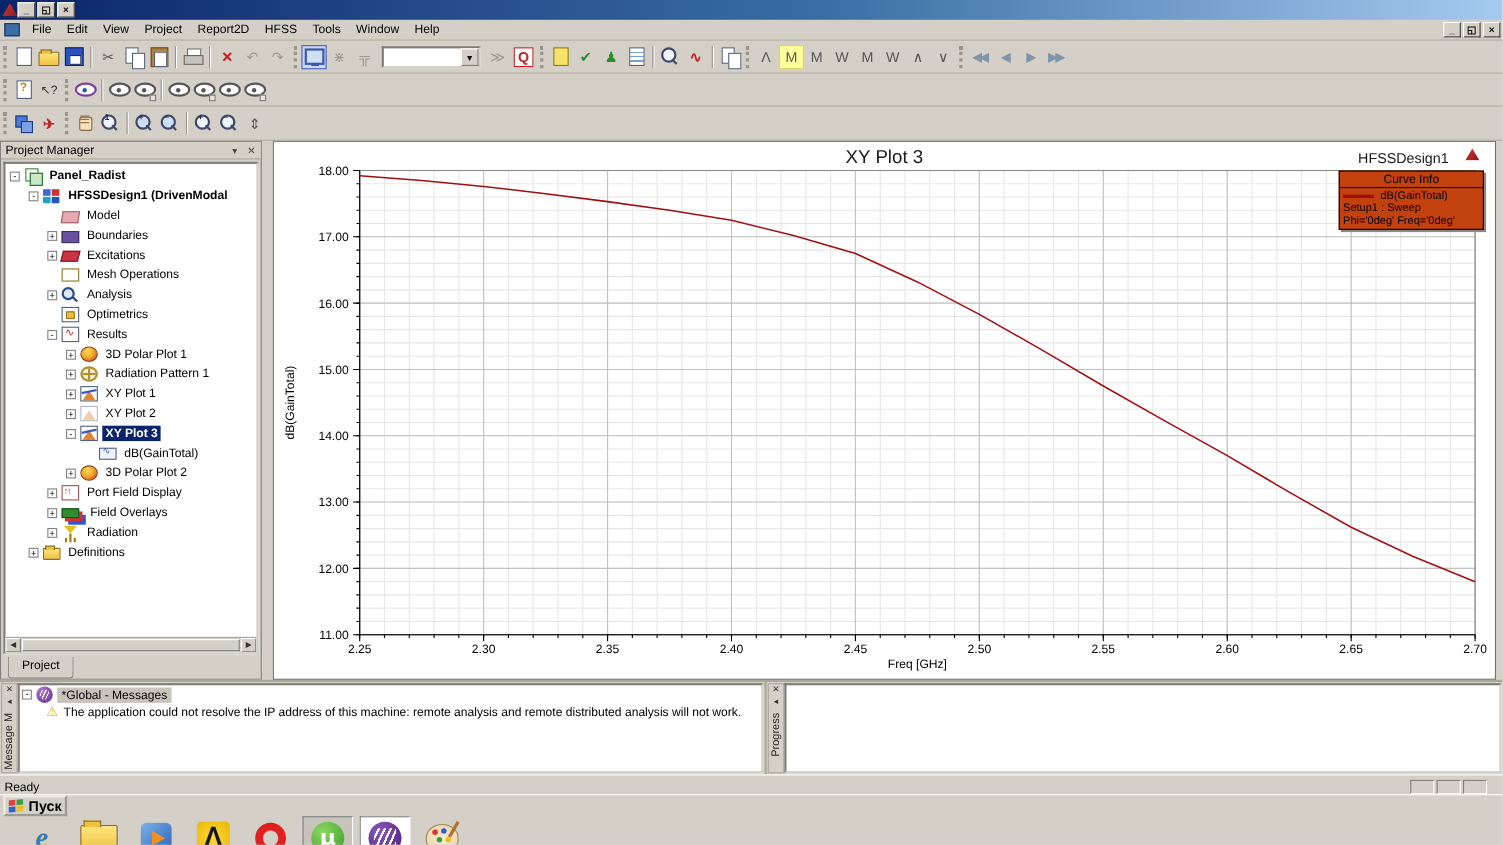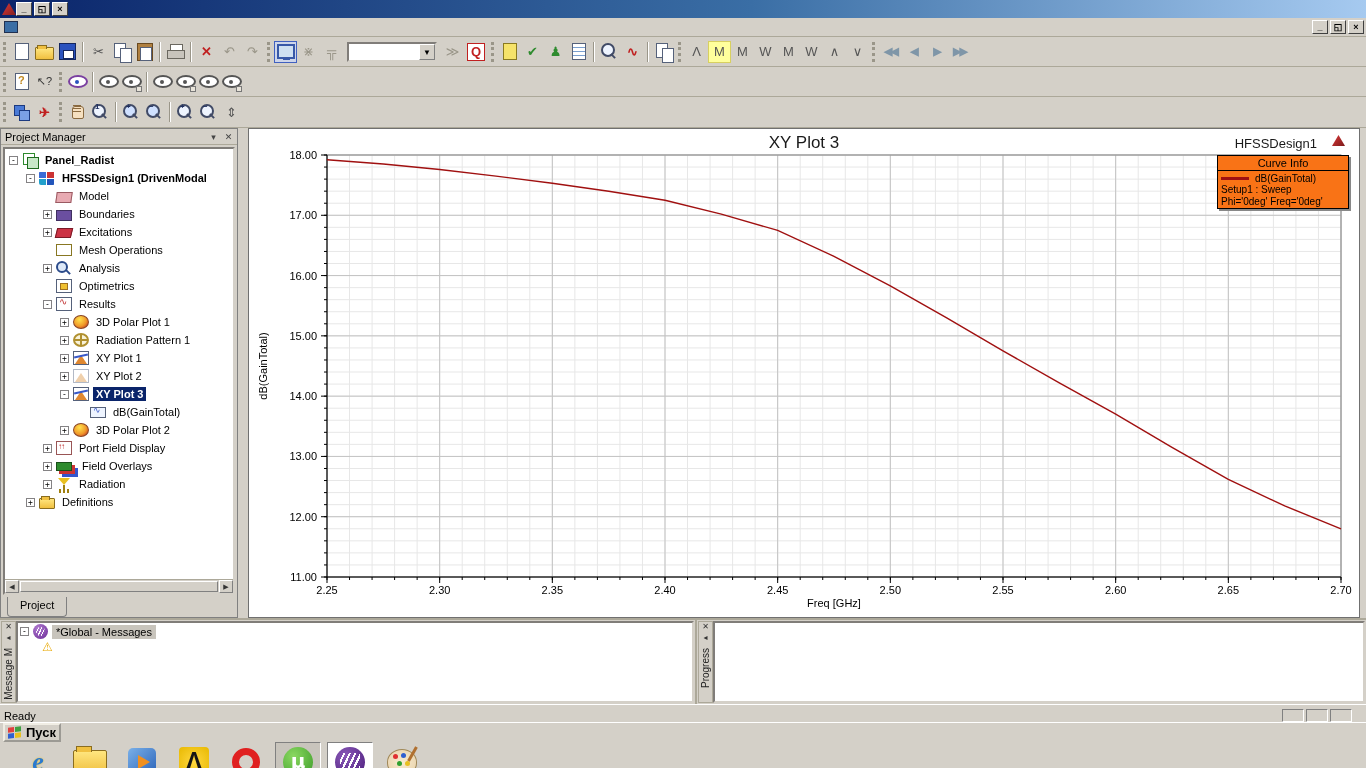--- a/index.html
+++ b/index.html
@@ -120,21 +120,21 @@
   .pm-tabrow { height:20px; display:flex; padding-left:6px; }
   .pm-tab { border:1px solid #808080; border-top:none; background:#d4d0c8; padding:2px 12px 0 12px; border-radius:0 0 4px 4px; }
 
   .splitter { width:10px; }
 
   
   .plot-window { flex:1; position:relative; background:#fff; border:1px solid #707070; margin-right:6px; }
   .plot-title { position:absolute; top:4px; left:0; width:100%; text-align:center; font-size:17px; color:#1a1a1a; }
   .plot-design-label { position:absolute; top:7px; right:42px; font-size:13px; color:#1a1a1a; }
   .plot-logo { position:absolute; top:6px; right:14px; width:13px; height:11px; background:linear-gradient(135deg,#c03030 30%,#7a1a1a); clip-path:polygon(0 100%,50% 0,100% 100%); }
-  .legend { position:absolute; top:26px; right:10px; width:132px; background:#f97316; border:1px solid #000; box-shadow:2px 2px 0 #888; font-size:10px; }
+  .legend { position:absolute; top:26px; right:10px; width:132px; background:#c2410c; border:1px solid #000; box-shadow:2px 2px 0 #888; font-size:10px; }
   .legend .lg-head { text-align:center; border-bottom:1px solid #000; padding:1px 0; font-size:11px; }
   .legend .lg-series { display:flex; align-items:center; padding:2px 3px 0 3px; }
   .legend .lg-swatch { width:28px; height:0; border-top:3px solid #a01010; margin-right:6px; }
   .legend .lg-line { padding:0 3px 1px 3px; white-space:nowrap; }
 
   
   .dock { height:86px; display:flex; border-top:2px solid #aca899; background:#d4d0c8; }
   .msg-window { width:695px; display:flex; padding:1px; }
   .prog-window { flex:1; display:flex; padding:1px; border-left:2px solid #aca899; }
   .dock-strip { width:15px; background:#d4d0c8; display:flex; flex-direction:column; align-items:center; border:1px solid #aca899; }
@@ -206,20 +206,21 @@
     <span class="ansys-logo"></span>
     <span class="winbtns">
       <span class="wbtn">_</span>
       <span class="wbtn">◱</span>
       <span class="wbtn">×</span>
     </span>
   </div>
 
   <div class="menubar">
     <span class="mdiicon"></span>
+    <span id="menu-items"><span class="menu-item">File</span><span class="menu-item">Edit</span><span class="menu-item">View</span><span class="menu-item">Project</span><span class="menu-item">Report2D</span><span class="menu-item">HFSS</span><span class="menu-item">Tools</span><span class="menu-item">Window</span><span class="menu-item">Help</span></span>
     <span class="winbtns">
       <span class="wbtn">_</span>
       <span class="wbtn">◱</span>
       <span class="wbtn">×</span>
     </span>
   </div>
 
   <div class="tb tb1" id="tb1">
       <span class="grip"></span>
       <span class="tbtn i-page"></span>
@@ -692,20 +693,21 @@
         <span class="vtext">Message M</span>
       </div>
       <div class="dock-content">
         <div class="msg-grouprow">
           <span class="exp" style="width:9px;height:9px;border:1px solid #848284;background:#fff;font:8px/7px monospace;text-align:center;display:inline-block;">-</span>
           <span class="i-ansysball" style="margin-left:4px;"></span>
           <span class="glbl">*Global - Messages</span>
         </div>
         <div class="msg-itemrow">
           <span class="warn-icon">⚠</span>
+          <span class="msg-text">The application could not resolve the IP address of this machine: remote analysis and remote distributed analysis will not work.</span>
         </div>
       </div>
     </div>
     <div class="prog-window">
       <div class="dock-strip">
         <span class="dbtn">✕</span>
         <span class="dbtn">◂</span>
         <span class="vtext">Progress</span>
       </div>
       <div class="dock-content"></div>

